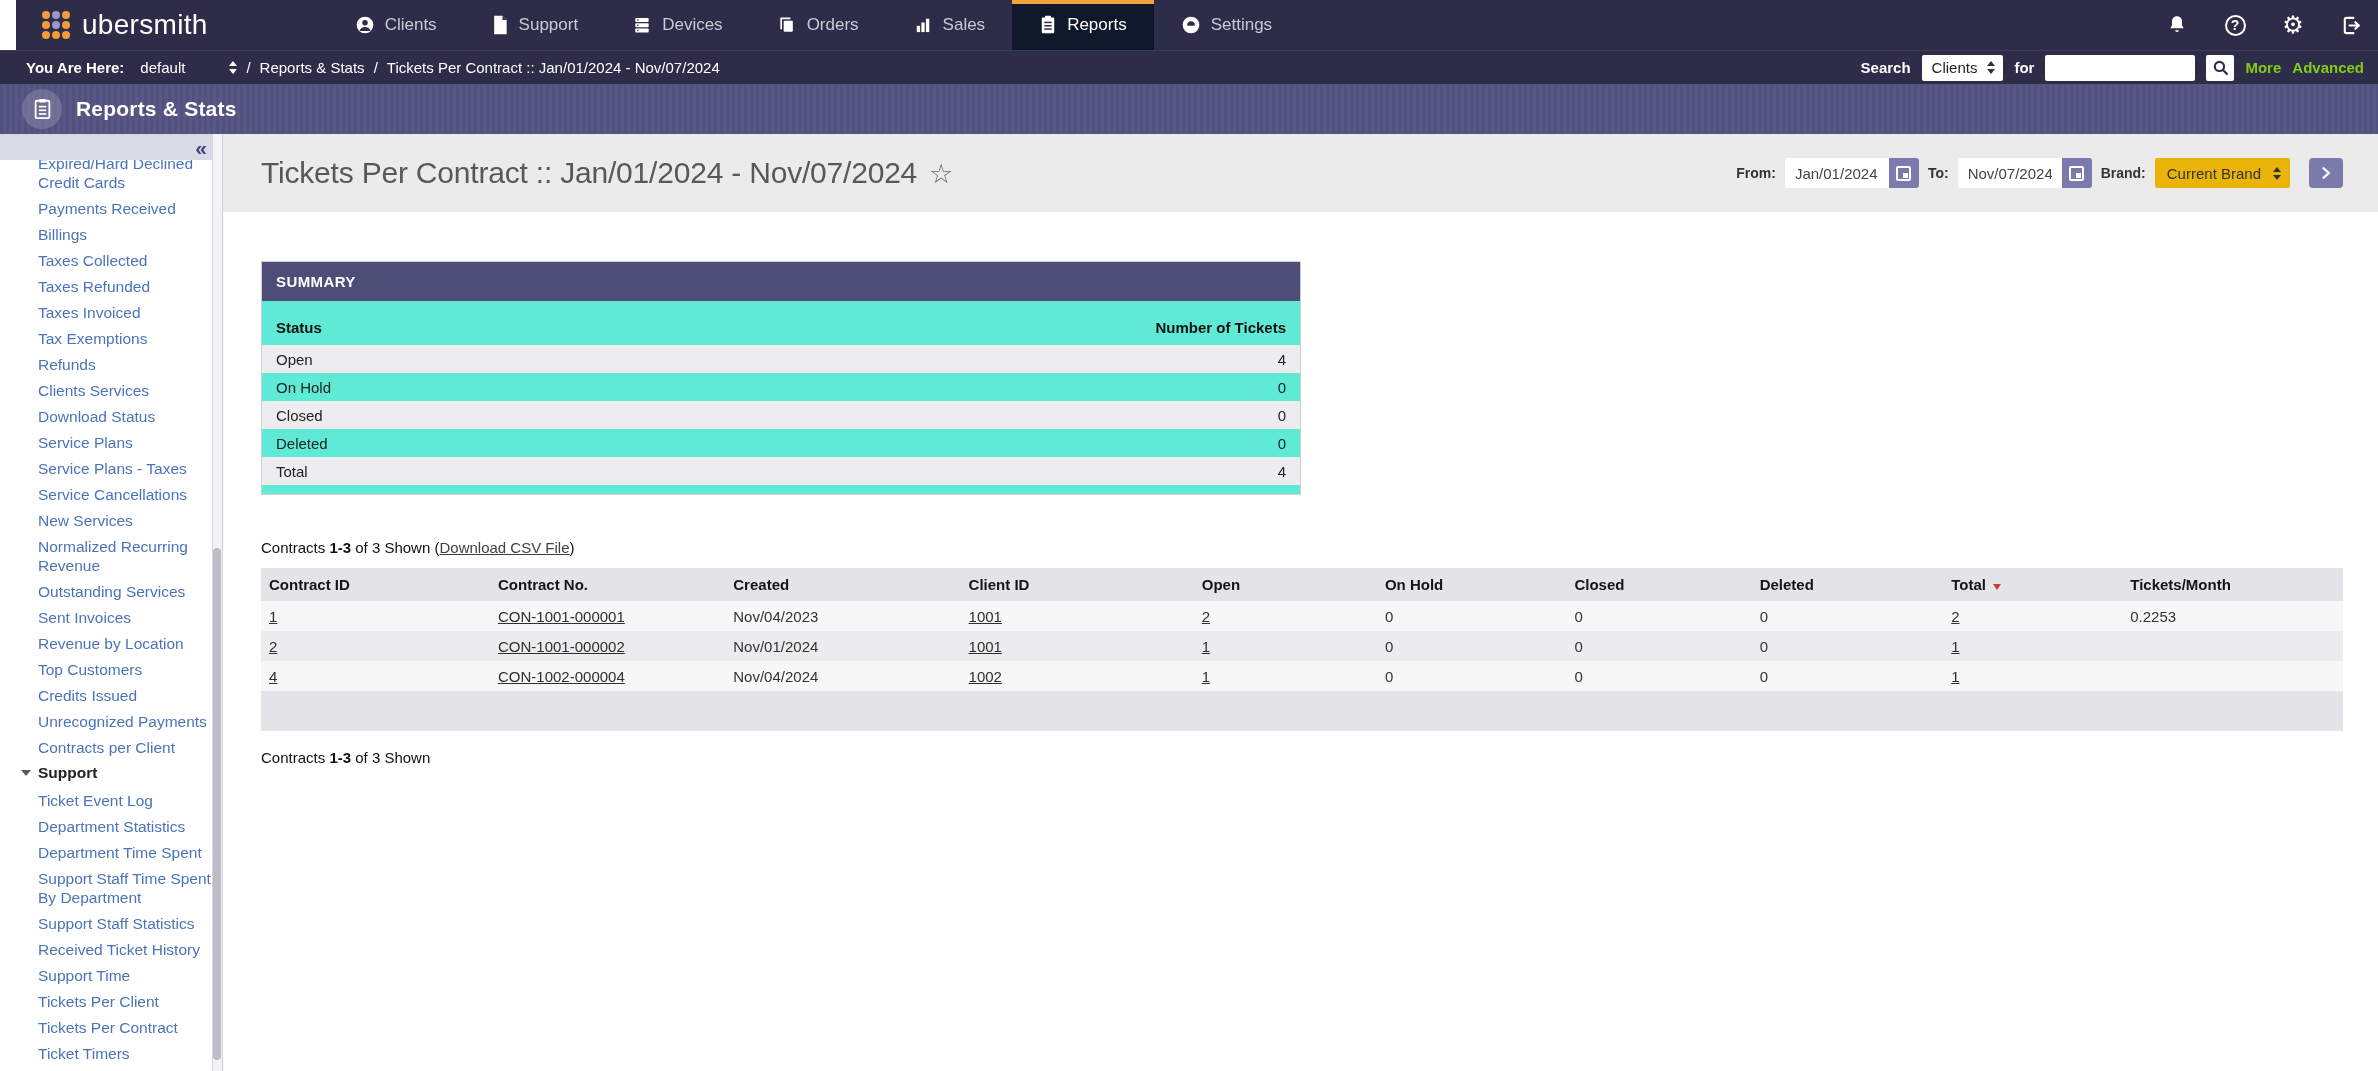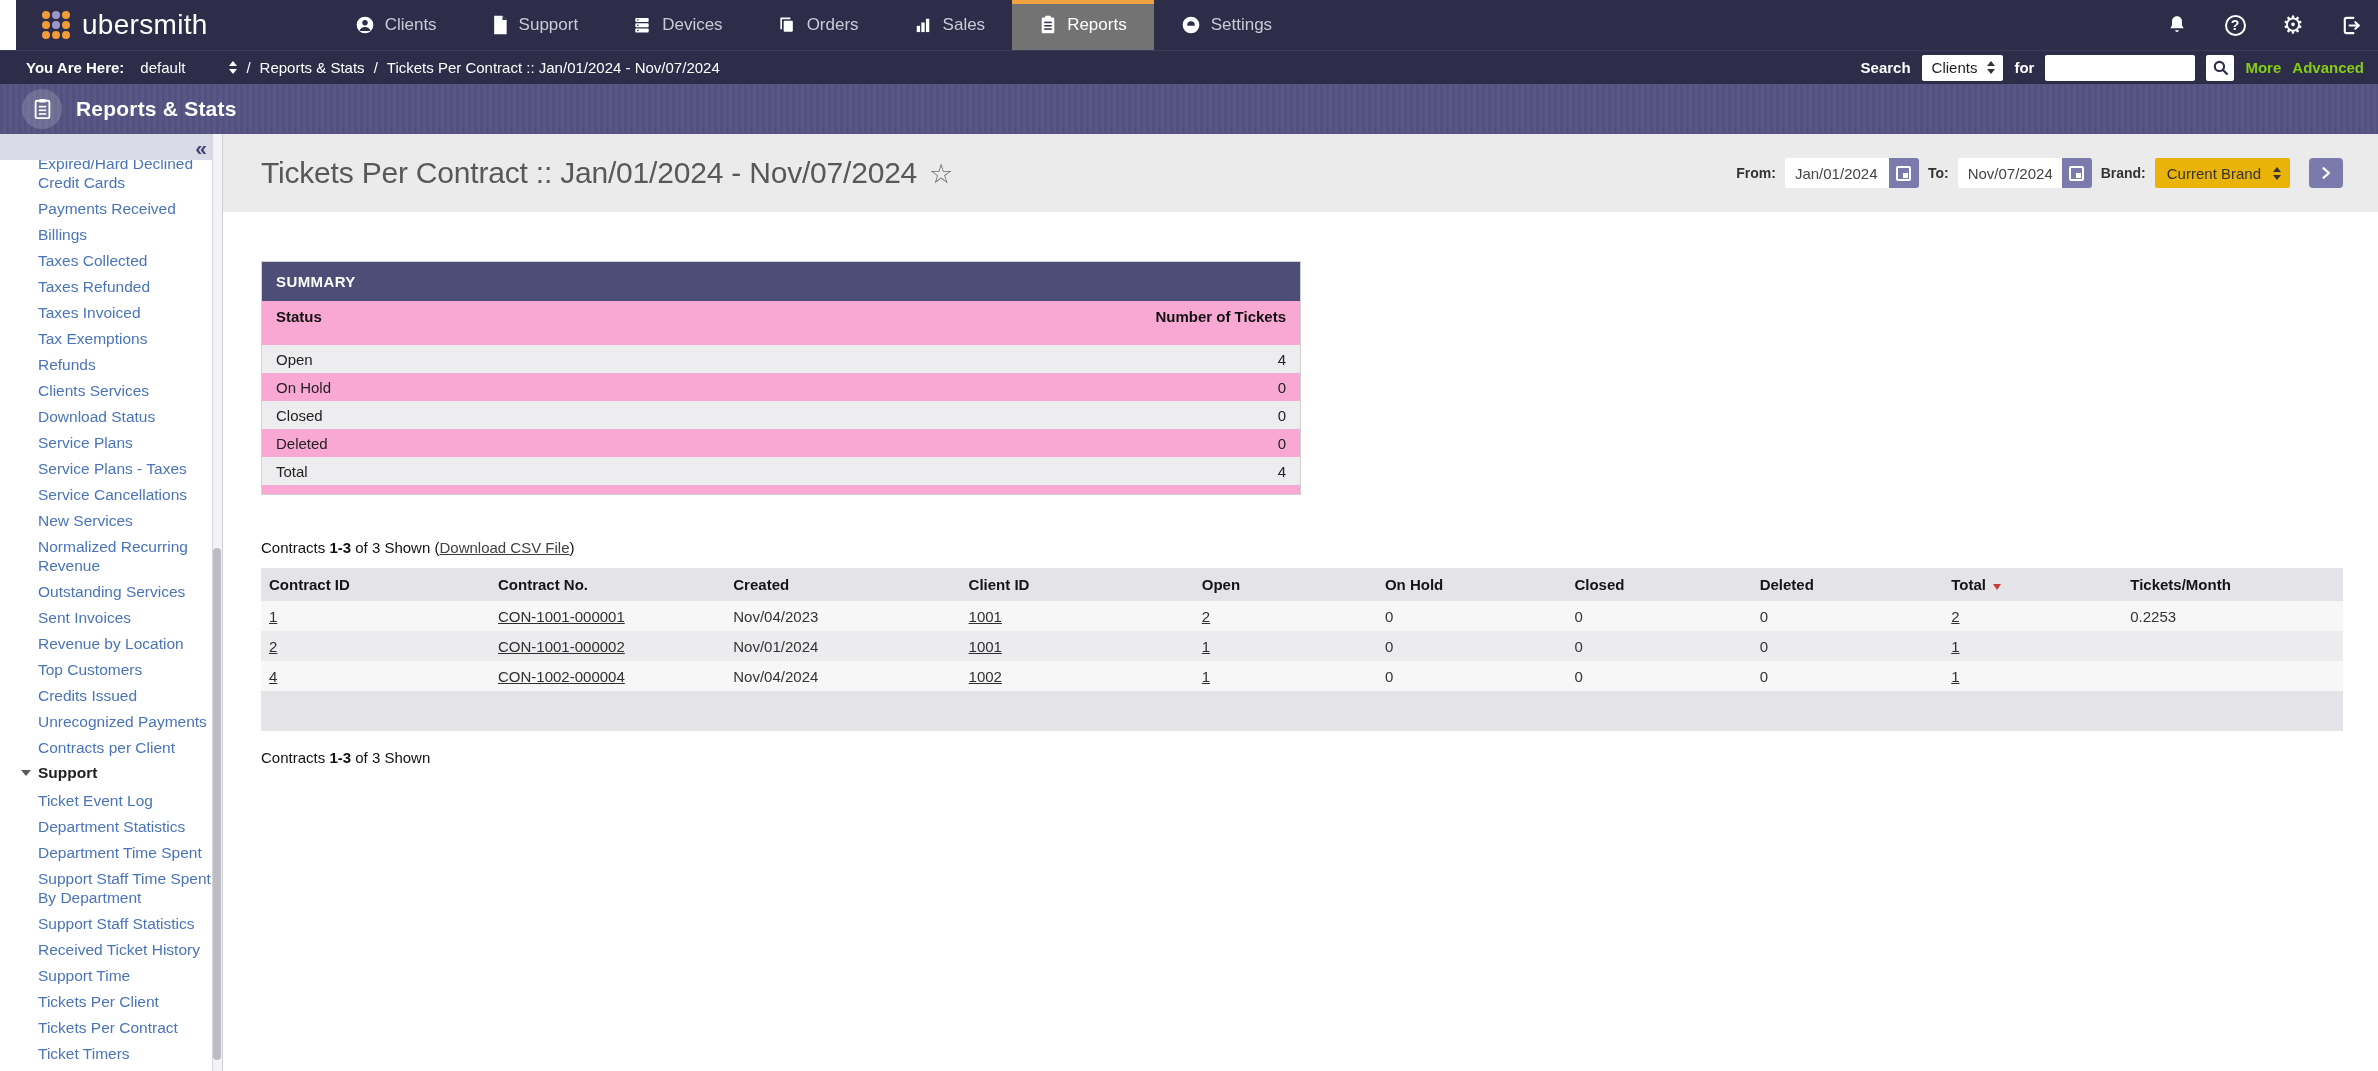--- a/index.html
+++ b/index.html
@@ -9,21 +9,21 @@
 
   
   .topnav { position:absolute; top:0; left:16px; width:100%; height:50px; background:#2d2d49; display:flex; align-items:stretch; }
   .logo { display:flex; align-items:center; gap:12px; padding:0 30px 0 26px; cursor:pointer; }
   .dots { display:grid; grid-template-columns:repeat(3,8px); grid-auto-rows:8px; gap:2px; }
   .dot { width:8px; height:8px; border-radius:50%; background:#f19c38; }
   .dot.alt { background:#9a98c8; }
   .logo-text { color:#fff; font-size:28px; letter-spacing:.3px; }
   .nav-items { display:flex; align-items:stretch; margin-left:90px; }
   .nav-item { display:flex; align-items:center; gap:10px; padding:0 27px; color:#c9cad6; font-size:17px; cursor:pointer; }
-  .nav-item.active { background:#737373; box-shadow: inset 0 4px 0 #efa23d; color:#fff;align-items:center; }
+  .nav-item.active { background:#0f172a; box-shadow: inset 0 4px 0 #efa23d; color:#fff;align-items:center; }
   .nicon { display:flex; align-items:center; }
   .nav-right { margin-left:auto; display:flex; align-items:center; gap:32px; padding-right:30px; }
   .tool-icon { display:flex; align-items:center; justify-content:center; width:26px; height:26px; cursor:pointer; color:#fff; }
   .help-circle { width:21px; height:21px; border:2px solid #fff; border-radius:50%; color:#fff; font-size:14px; font-weight:bold; display:flex; align-items:center; justify-content:center; }
   .gear-glyph { font-size:24px; line-height:1; color:#fff; font-family:"DejaVu Sans", sans-serif; }
 
   
   .crumbbar { position:absolute; top:50px; left:0; width:100%; height:34px; background:#2d2d49; border-top:1px solid #3c3c5a; display:flex; align-items:center; padding:0 14px 0 26px; color:#fff; font-size:15px; }
   .crumbbar .bold { font-weight:bold; }
   .crumb-sel { display:flex; align-items:center; gap:44px; margin-left:16px; cursor:pointer; }
@@ -69,24 +69,24 @@
   .ctl-label { font-size:14px; font-weight:bold; color:#333; }
   .date-group { display:flex; align-items:stretch; }
   .date-input { width:104px; height:30px; border:none; background:#fff; font-size:15px; color:#444; padding:0 10px; outline:none; border-radius:2px 0 0 2px; }
   .cal-btn { width:30px; height:30px; background:#7b7aad; border:none; border-radius:0 3px 3px 0; display:flex; align-items:center; justify-content:center; cursor:pointer; position:relative; }
   .cal-glyph { position:relative; width:15px; height:15px; border:2px solid #fff; border-radius:2px; }
   .cal-glyph::after { content:""; position:absolute; right:1px; bottom:1px; width:5px; height:5px; background:#fff; }
   .brand-select { background:#eab308; height:30px; border-radius:2px; display:flex; align-items:center; gap:12px; padding:0 9px 0 12px; font-size:15px; color:#333; cursor:pointer; }
   .go-btn { width:34px; height:30px; margin-left:10px; background:#7b7aad; border:none; border-radius:4px; display:flex; align-items:center; justify-content:center; cursor:pointer; }
 
   
-  .summary-card { width:1040px; margin:49px 0 0 38px; border:1px solid #cfcfd4; background:#f9a8d4; }
+  .summary-card { width:1040px; margin:49px 0 0 38px; border:1px solid #cfcfd4; background:#5eead4; }
   .summary-head { height:39px; background:#4e4d78; color:#fff; font-size:15px; font-weight:bold; letter-spacing:.4px; display:flex; align-items:center; padding-left:14px; }
   .sum-row { display:flex; justify-content:space-between; align-items:center; height:28px; padding:0 14px; font-size:15px; color:#222; }
-  .sum-row.header { height:44px; align-items:flex-end; padding-bottom:20px; font-weight:bold; color:#111; }
+  .sum-row.header { height:44px; align-items:flex-end; padding-bottom:9px; font-weight:bold; color:#111; }
   .sum-row.shade { background:#ededef; }
   .sum-card-pad { height:9px; }
 
   
   .caption { margin:44px 0 0 38px; font-size:15px; color:#111; }
   .caption a { color:#404040; text-decoration:underline; cursor:pointer; }
   .ctable { margin:12px 35px 0 38px; }
   .trow { display:flex; align-items:center; }
   .thead { background:#e3e3e8; height:33px; font-weight:bold; color:#151515; }
   .crow { height:30px; color:#333; }

